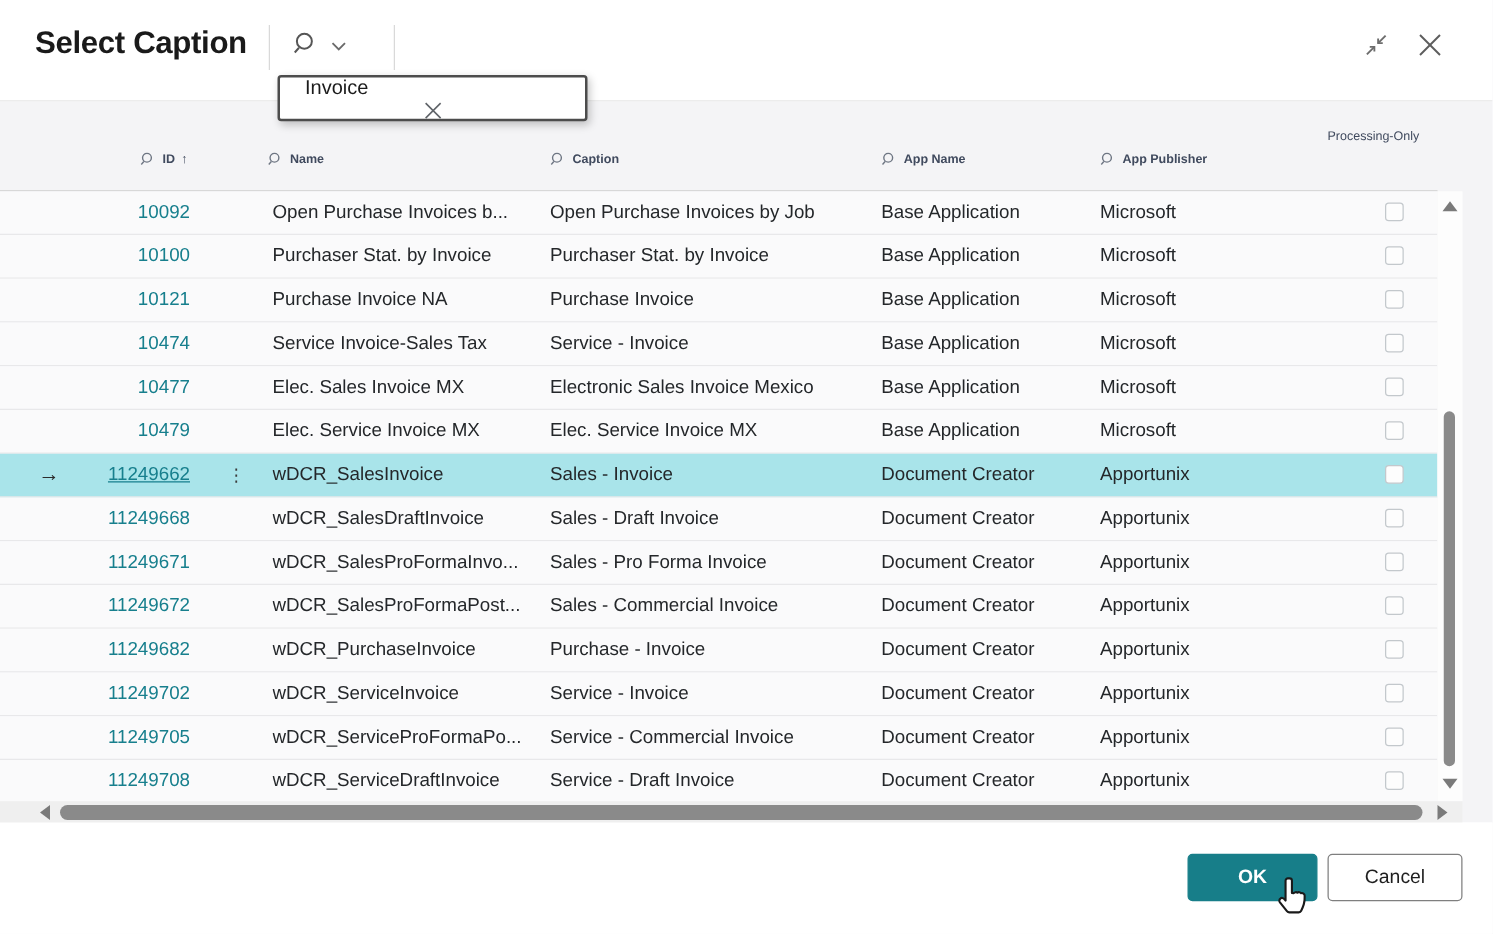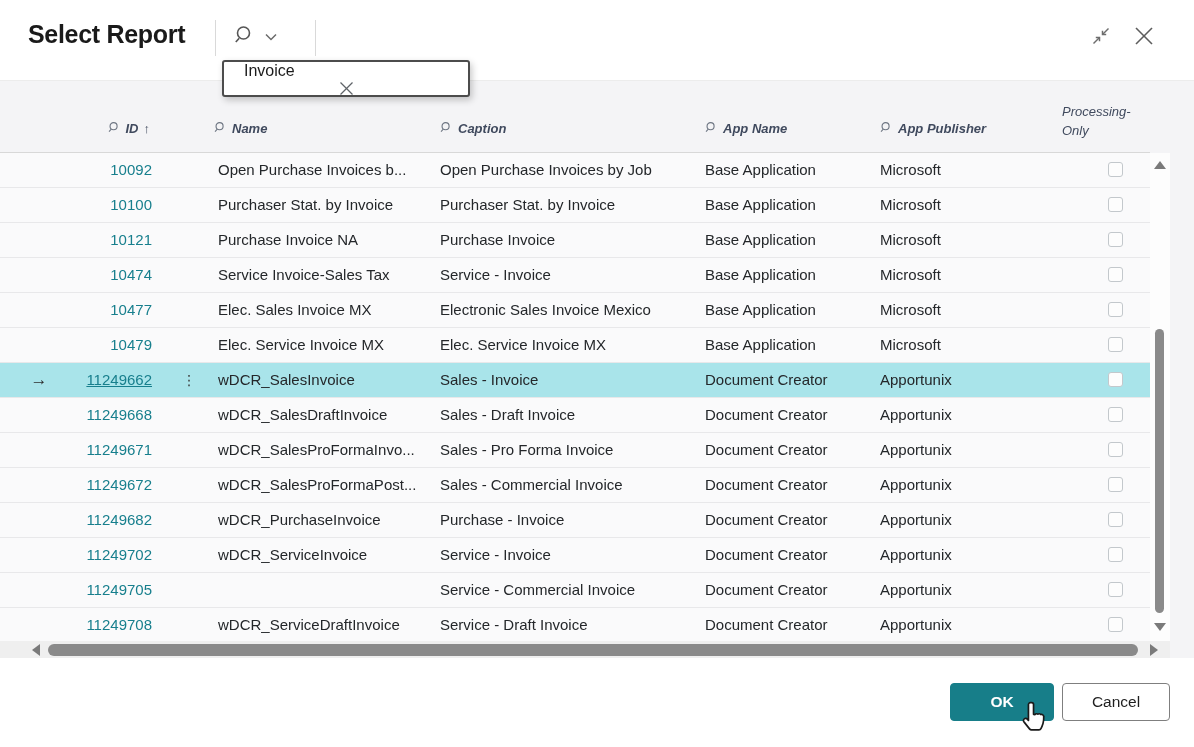--- a/index.html
+++ b/index.html
@@ -22,21 +22,21 @@
     display:flex;align-items:center;box-shadow:2px 3px 7px rgba(0,0,0,.22);flex-direction:column;
   }
   .search-popup input{
     flex:1;border:none;outline:none;font-family:"Liberation Sans",sans-serif;
     font-size:16px;color:#1b1b1b;padding:0 6px 0 9px;background:transparent;
   }
   .search-clear{width:28px;height:28px;display:flex;align-items:center;justify-content:center;cursor:pointer;}
   
   .table-zone{position:absolute;left:0;top:80px;width:1194px;height:578px;background:#f4f4f6;border-top:1px solid #ececec;box-sizing:border-box;}
   .thead{position:absolute;left:0;top:0;width:1150px;height:72px;border-bottom:1px solid #d8d8d8;box-sizing:border-box;}
-  .hcell{position:absolute;font-size:13px;font-weight:700;color:#404a5e;display:flex;gap:5px;white-space:nowrap;cursor:pointer;font-style:italic;}
+  .hcell{position:absolute;font-size:10px;font-weight:700;color:#404a5e;display:flex;align-items:center;gap:5px;white-space:nowrap;cursor:pointer;}
   .hcell svg{flex:0 0 auto;}
   .h-id{left:58px;top:40px;width:92px;justify-content:flex-end;}
   .h-name{left:214px;top:40px;}
   .h-caption{left:440px;top:40px;}
   .h-app{left:705px;top:40px;}
   .h-pub{left:880px;top:40px;}
   .h-proc{left:1062px;top:22px;width:88px;font-weight:400;line-height:1.45;white-space:normal;cursor:default;}
   .sort-arrow{font-weight:700;}
   
   .rows{position:absolute;left:0;top:72px;width:1150px;height:488px;overflow:hidden;}
@@ -71,21 +71,21 @@
   .footer{position:absolute;left:0;top:658px;width:1194px;height:89px;background:#fff;padding-left:19px;}
   .btn{position:absolute;top:25px;height:38px;font-family:"Liberation Sans",sans-serif;font-size:15.5px;border-radius:4px;cursor:pointer;box-sizing:border-box;}
   .btn-ok{left:950px;width:104px;background:#177e89;color:#fff;border:1px solid #177e89;font-weight:700;}
   .btn-cancel{left:1062px;width:108px;background:#fff;color:#1f1f1f;border:1px solid #7f7f7f;font-weight:400;}
   .cursor-hand{position:absolute;left:1020px;top:700px;z-index:50;pointer-events:none;}
 </style>
 </head>
 <body>
 
 <div class="titlebar">
-  <div class="page-title">Select Report</div>
+  <div class="page-title">Select Caption</div>
   <div class="tb-divider tb-div-1"></div>
   <div class="search-cmd">
     <span>
       <svg width="22" height="22" viewBox="0 0 22 22">
           <circle cx="9.5" cy="9" r="6" fill="none" stroke="#565656" stroke-width="1.6"></circle>
           <line x1="5.2" y1="14.2" x2="1.8" y2="18" stroke="#565656" stroke-width="1.6"></line>
         </svg>
     </span>
     <span>
       <svg width="14" height="10" viewBox="0 0 14 10">
@@ -316,20 +316,21 @@
         <span class="cell app">Document Creator</span>
         <span class="cell pub">Apportunix</span>
         <span class="cell check">
           <span class="checkbox"></span>
         </span>
       </div>
       <div class="row">
         <span class="cell marker"></span>
         <span class="cell id"><a>11249705</a></span>
         <span class="cell kebab"></span>
+        <span class="cell name">wDCR_ServiceProFormaPo...</span>
         <span class="cell caption">Service - Commercial Invoice</span>
         <span class="cell app">Document Creator</span>
         <span class="cell pub">Apportunix</span>
         <span class="cell check">
           <span class="checkbox"></span>
         </span>
       </div>
       <div class="row">
         <span class="cell marker"></span>
         <span class="cell id"><a>11249708</a></span>

